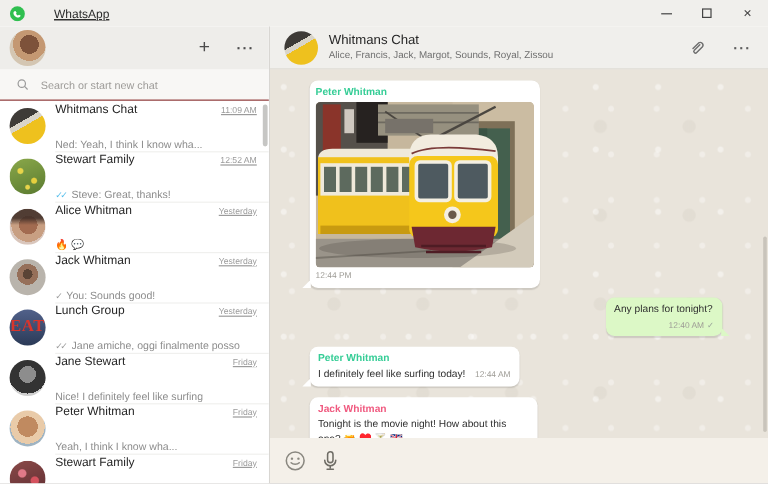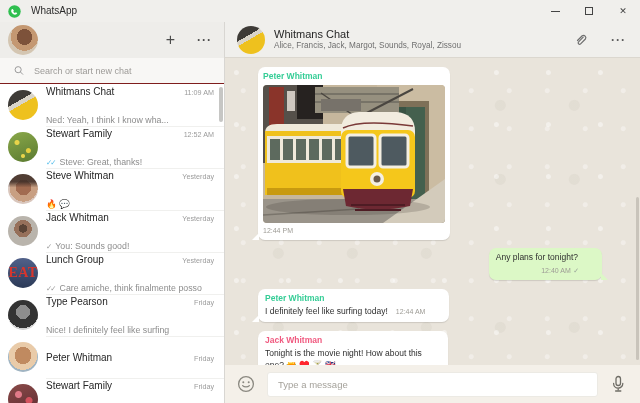--- a/index.html
+++ b/index.html
@@ -4,21 +4,21 @@
 <style>
   * { margin:0; padding:0; box-sizing:border-box; }
   html,body { width:640px; height:403px; }
   body { font-family:"Liberation Sans","DejaVu Sans",sans-serif; background:#ccc; }
   .window { width:640px; height:403px; display:flex; flex-direction:column; background:#fff;
             outline:1px solid #b8b5b0; overflow:hidden; position:relative; }
 
   
   .titlebar { height:22px; flex:none; background:#f0efec; display:flex; align-items:center;
               justify-content:space-between; }
-  .tb-left { display:flex; align-items:flex-start; gap:10px; padding-left:8px; }
+  .tb-left { display:flex; align-items:flex-end; gap:24px; padding-left:8px;text-decoration:underline; }
   .wa-logo { width:13px; height:13px; display:block; }
   .tb-title { font-size:10px; color:#2b2b2b; }
   .tb-controls { display:flex; height:22px; }
   .tbtn { width:34px; height:22px; display:flex; align-items:center; justify-content:center; cursor:default; }
   .min-glyph { width:9px; height:1px; background:#444; display:block; }
   .max-glyph { width:8px; height:8px; border:1px solid #444; display:block; }
   .close-glyph { font-size:9px; color:#444; line-height:1; }
 
   
   .main { flex:1; display:flex; min-height:0; }
@@ -59,21 +59,21 @@
                font-size:14px; letter-spacing:.5px; font-family:"Liberation Serif",serif; }
   .av-jane   { background:radial-gradient(circle at 50% 40%, #8d8d8d 0 30%, #333 30% 68%, #cfcfcf 68%); }
   .av-peter  { background:radial-gradient(circle at 50% 45%, #c08a60 0 38%, #e9cba9 38% 64%, #a0b4c2 64%); }
   .av-roses  { background:radial-gradient(circle at 35% 35%, #e07a88 3px, transparent 4px),
                radial-gradient(circle at 70% 55%, #d4525e 3px, transparent 4px),
                radial-gradient(circle at 45% 78%, #e8939e 2.5px, transparent 3.5px),
                linear-gradient(160deg,#8a4a48,#5e2c32); }
   .chat-meta { flex:1; min-width:0; }
   .meta-row1 { display:flex; align-items:baseline; justify-content:space-between; }
   .chat-name { font-size:10px; color:#262626; white-space:nowrap; }
-  .chat-time { font-size:7.2px; color:#9b9b9b; flex:none; margin-left:6px; }
+  .chat-time { font-size:7.2px; color:#9b9b9b; flex:none; margin-left:6px;text-decoration:underline; }
   .meta-row2 { display:flex; align-items:flex-end; gap:3px; margin-top:18px; }
   .tick { font-size:7.5px; letter-spacing:-2px; padding-right:2px; }
   .tick.blue { color:#53bdeb; }
   .tick.gray { color:#9a9a9a; }
   .chat-preview { font-size:8.8px; color:#8c8c8c; white-space:nowrap; overflow:hidden;
                   text-overflow:ellipsis; }
   .sb-scroll { position:absolute; right:1px; top:3px; width:4px; height:35px; background:#c6c6c4;
                border-radius:2px; }
 
   
@@ -88,21 +88,21 @@
   .ch-actions .dots-icon { color:#5c5c5c; }
 
   .messages { flex:1; min-height:0; position:relative; overflow:hidden;
               background-color:#e9e4db;
               background-image:
                 radial-gradient(circle at 22% 28%, rgba(255,255,255,.45) 2px, transparent 3px),
                 radial-gradient(circle at 72% 64%, rgba(120,110,90,.06) 5px, transparent 6px),
                 radial-gradient(circle at 48% 86%, rgba(255,255,255,.35) 2px, transparent 3px);
               background-size:52px 52px, 74px 74px, 38px 38px;
               padding:9px 38px 0 33px; display:flex; flex-direction:column; align-items:flex-start; }
-  .msg { position:relative; background:#fff; border-radius:7px; padding:4px 24px 4px 7px;
+  .msg { position:relative; background:#fff; border-radius:7px; padding:4px 8px 4px 7px;
          box-shadow:0 1px 1px rgba(0,0,0,.12); font-size:8.5px; color:#2f2f2f; line-height:1.4; }
   .msg.in::after { content:""; position:absolute; left:-6px; bottom:0;
          border-bottom:7px solid #fff; border-left:7px solid transparent; }
   .msg.out { background:#dcf8c6; align-self:flex-end; }
   .msg.out::after { content:""; position:absolute; right:-6px; bottom:0;
          border-bottom:7px solid #dcf8c6; border-right:7px solid transparent; }
   .msg-author { font-size:8.5px; font-weight:bold; margin-bottom:1px; }
   .msg-author.green { color:#35cd96; }
   .msg-author.pink { color:#f0597f; }
   .msg-time { font-size:7px; color:#9d9b95; white-space:nowrap; }
@@ -196,21 +196,21 @@
               <span class="tick blue">✓✓</span>
               <span class="chat-preview">Steve: Great, thanks!</span>
             </div>
           </div>
         </div>
 
         <div class="chat-item">
           <span class="avatar av-alice"></span>
           <div class="chat-meta">
             <div class="meta-row1">
-              <span class="chat-name">Steve Whitman</span>
+              <span class="chat-name">Alice Whitman</span>
               <span class="chat-time">Yesterday</span>
             </div>
             <div class="meta-row2">
               <span class="chat-preview">🔥 💬</span>
             </div>
           </div>
         </div>
 
         <div class="chat-item">
           <span class="avatar av-jack"></span>
@@ -228,44 +228,47 @@
 
         <div class="chat-item">
           <span class="avatar av-eat">EAT</span>
           <div class="chat-meta">
             <div class="meta-row1">
               <span class="chat-name">Lunch Group</span>
               <span class="chat-time">Yesterday</span>
             </div>
             <div class="meta-row2">
               <span class="tick gray">✓✓</span>
-              <span class="chat-preview">Care amiche, think finalmente posso</span>
+              <span class="chat-preview">Jane amiche, oggi finalmente posso</span>
             </div>
           </div>
         </div>
 
         <div class="chat-item">
           <span class="avatar av-jane"></span>
           <div class="chat-meta">
             <div class="meta-row1">
-              <span class="chat-name">Type Pearson</span>
+              <span class="chat-name">Jane Stewart</span>
               <span class="chat-time">Friday</span>
             </div>
             <div class="meta-row2">
               <span class="chat-preview">Nice! I definitely feel like surfing</span>
             </div>
           </div>
         </div>
 
         <div class="chat-item">
           <span class="avatar av-peter"></span>
           <div class="chat-meta">
             <div class="meta-row1">
               <span class="chat-name">Peter Whitman</span>
               <span class="chat-time">Friday</span>
+            </div>
+            <div class="meta-row2">
+              <span class="chat-preview">Yeah, I think I know wha...</span>
             </div>
           </div>
         </div>
 
         <div class="chat-item">
           <span class="avatar av-roses"></span>
           <div class="chat-meta">
             <div class="meta-row1">
               <span class="chat-name">Stewart Family</span>
               <span class="chat-time">Friday</span>
@@ -376,21 +379,20 @@
 
       <div class="input-bar">
         <span class="icon-btn">
           <svg width="18" height="18" viewBox="0 0 18 18">
             <circle cx="9" cy="9" r="7.4" fill="none" stroke="#8a8880" stroke-width="1.3"></circle>
             <circle cx="6.3" cy="7.2" r="1" fill="#8a8880"></circle>
             <circle cx="11.7" cy="7.2" r="1" fill="#8a8880"></circle>
             <path d="M5.6 10.6 a4.3 3.4 0 0 0 6.8 0" fill="none" stroke="#8a8880" stroke-width="1.3" stroke-linecap="round"></path>
           </svg>
         </span>
-        <input class="type-input" type="text" placeholder="Type a message" style="">
         <span class="icon-btn">
           <svg width="16" height="18" viewBox="0 0 16 18">
             <rect x="6" y="1.5" width="4.5" height="9" rx="2.25" fill="none" stroke="#6f6d66" stroke-width="1.3"></rect>
             <path d="M3.6 8.5 a4.6 4.6 0 0 0 9.2 0" fill="none" stroke="#6f6d66" stroke-width="1.3" stroke-linecap="round"></path>
             <line x1="8.2" y1="13.2" x2="8.2" y2="15.6" stroke="#6f6d66" stroke-width="1.3"></line>
             <line x1="5.6" y1="16" x2="10.8" y2="16" stroke="#6f6d66" stroke-width="1.3" stroke-linecap="round"></line>
           </svg>
         </span>
       </div>
     </div>

